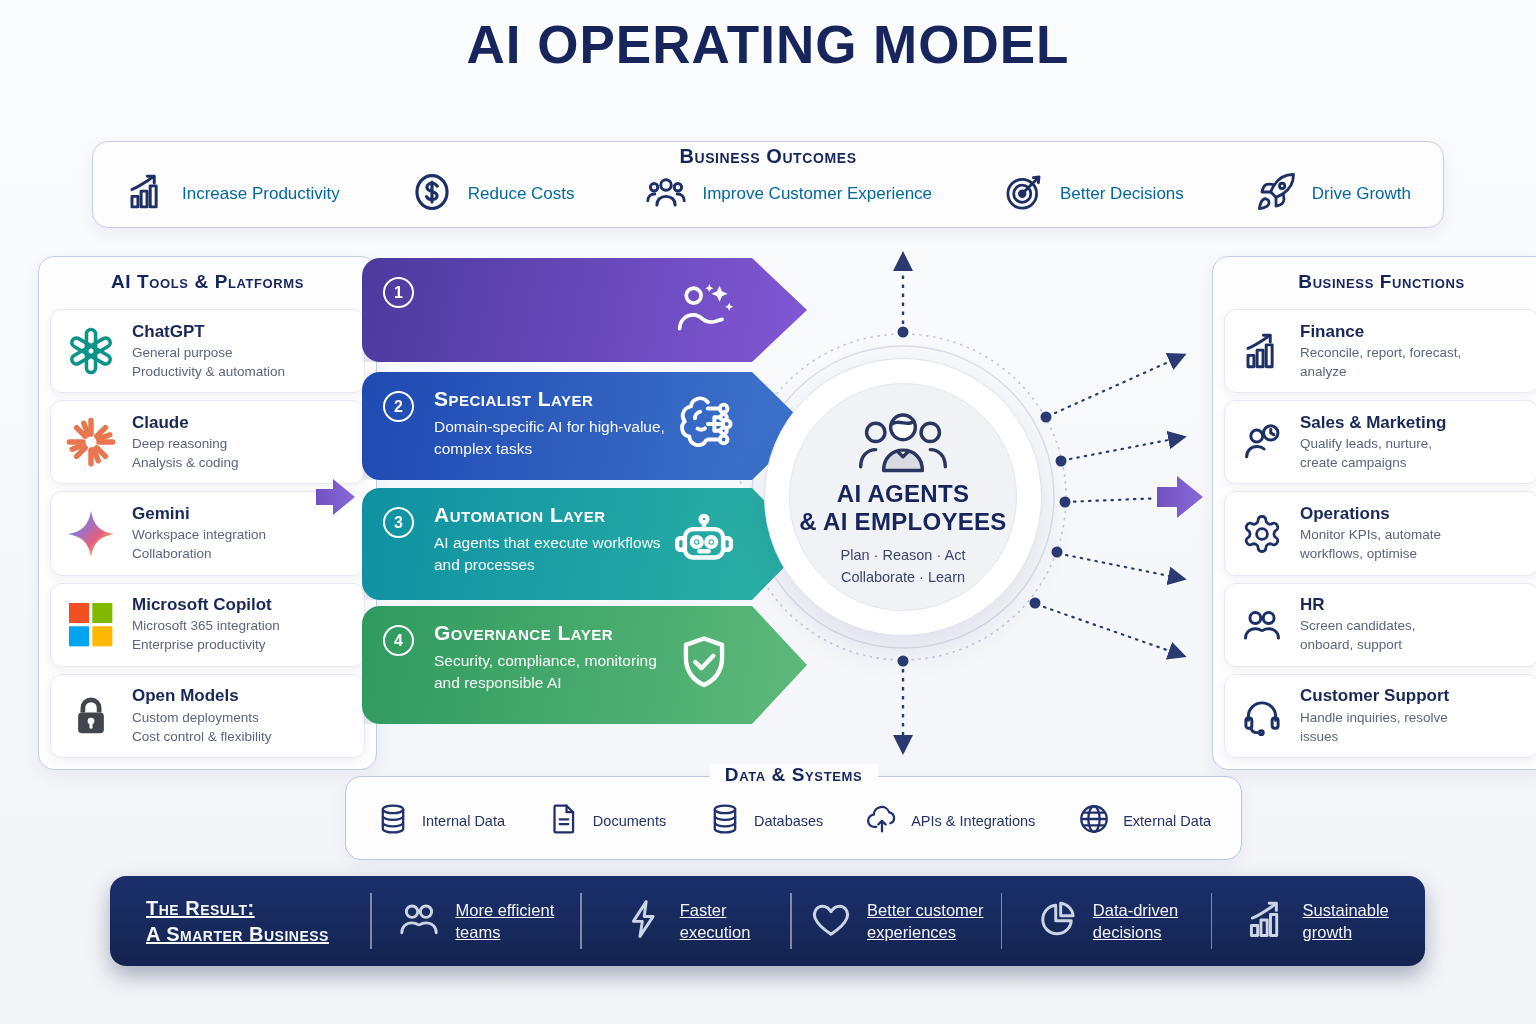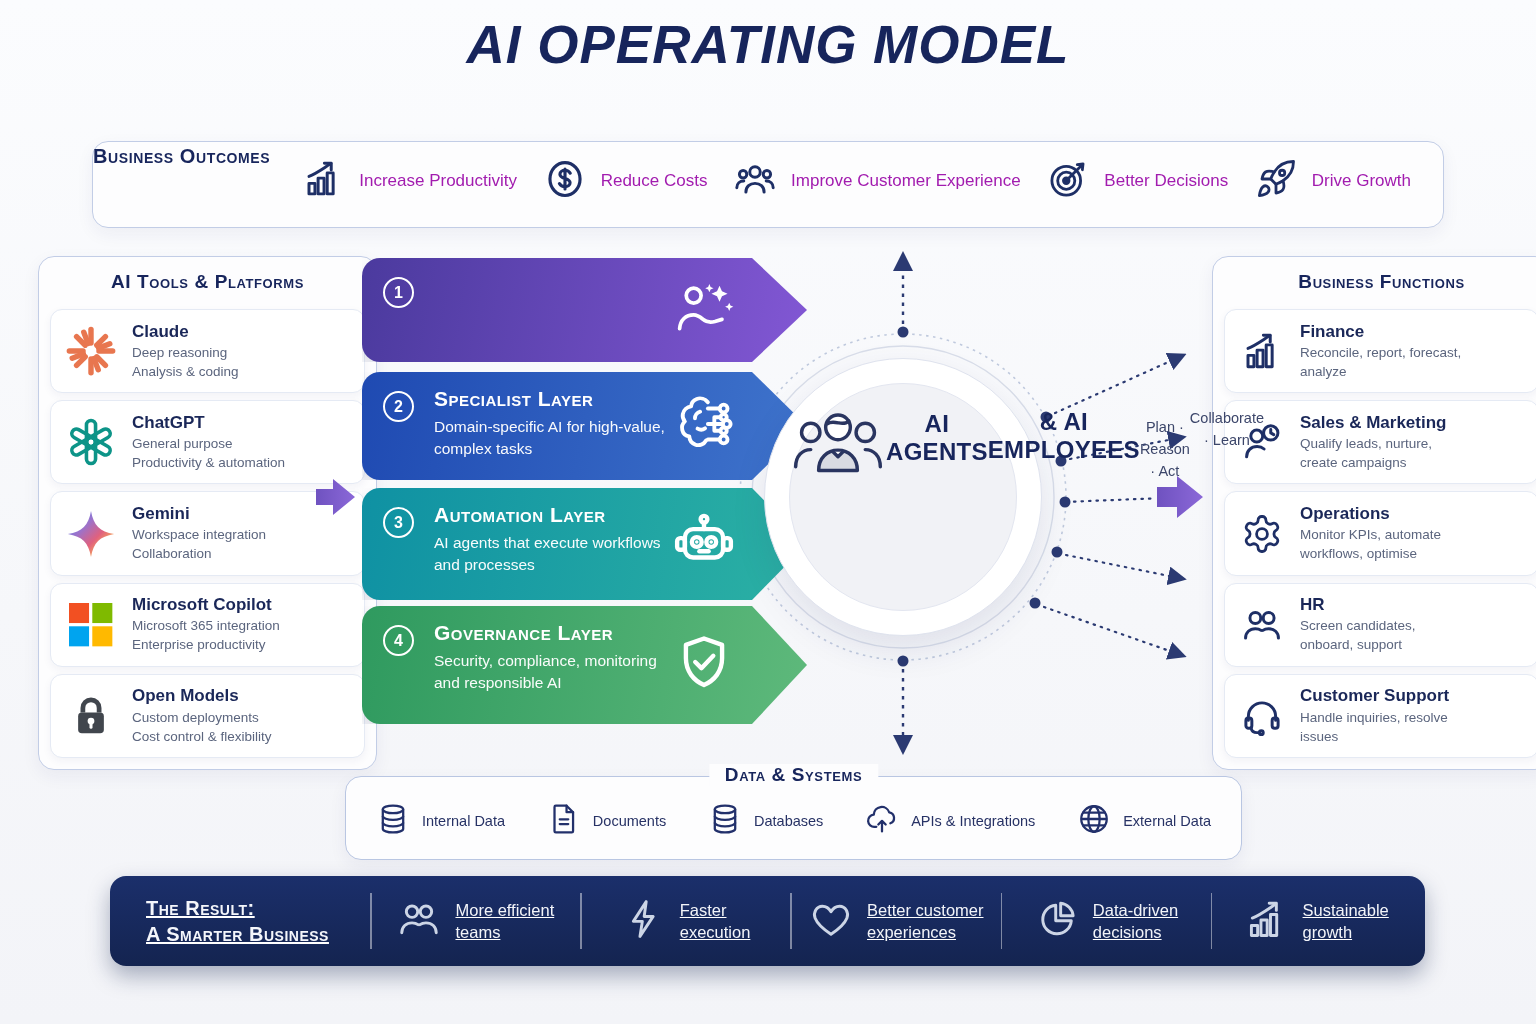--- a/index.html
+++ b/index.html
@@ -4,34 +4,34 @@
 <style>
   html,body{margin:0;padding:0;background:#eef0f4;}
   *{box-sizing:border-box;}
   .canvas{
     position:relative;width:1536px;height:1024px;overflow:hidden;
     background:linear-gradient(180deg,#fbfcfe 0%,#f6f7fa 60%,#f3f4f8 100%);
     font-family:"Liberation Sans", sans-serif;color:#1c2a5e;
   }
   
   .main-title{position:absolute;top:14px;left:0;width:100%;text-align:center;
-    font-size:53px;font-weight:800;letter-spacing:1px;color:#17255c;font-style:italic;}
+    font-size:53px;font-weight:800;letter-spacing:1px;color:#17255c;}
   .main-subtitle{position:absolute;top:85px;left:0;width:100%;text-align:center;
     font-size:23px;font-weight:700;letter-spacing:3.5px;color:#1c2a5e;}
   
   .panel{position:absolute;background:#fdfdfe;border:1.6px solid #c2cde6;border-radius:16px;
     box-shadow:0 6px 18px rgba(30,42,94,.06);}
   .sc{font-variant:small-caps;font-weight:700;letter-spacing:.6px;color:#17255c;}
   
-  .outcomes{left:92px;top:141px;width:1352px;height:87px;display:flex;}
+  .outcomes{left:92px;top:141px;width:1352px;height:87px;display:flex;flex-direction:column;}
   .outcomes-title{text-align:center;font-size:20px;margin-top:3px;}
   .outcomes-row{flex:1;display:flex;align-items:center;justify-content:space-between;padding:0 32px 8px 32px;}
   .oc-item{display:flex;align-items:center;gap:15px;}
   .oc-item svg{width:42px;height:42px;color:#1e2f66;}
-  .oc-label{font-size:17px;color:#a21caf;}
+  .oc-label{font-size:17px;color:#0369a1;}
   
   .sidebar{width:339px;height:514px;top:256px;display:flex;flex-direction:column;padding:10px 11px 11px 11px;}
   .sidebar.left{left:38px;}
   .sidebar.right{left:1212px;}
   .sidebar-title{text-align:center;font-size:19px;margin:4px 0 9px 0;}
   .card{flex:1;background:#fff;border:1.4px solid #e5eaf4;border-radius:12px;
     box-shadow:0 3px 8px rgba(30,42,94,.05);display:flex;align-items:center;gap:15px;
     padding:8px 10px 8px 14px;margin-top:7px;}
   .card:first-of-type{margin-top:0;}
   .card .logo{width:52px;min-width:52px;height:52px;display:flex;align-items:center;justify-content:center;}
@@ -51,22 +51,22 @@
   .layer-icon{position:absolute;right:72px;top:50%;transform:translateY(-50%);color:#fff;}
   .layer-icon svg{width:62px;height:62px;}
   .grad1{background:linear-gradient(100deg,#4b3a9e 0%,#8257d4 100%);}
   .grad2{background:linear-gradient(100deg,#1f4ab2 0%,#3f74cc 100%);}
   .grad3{background:linear-gradient(100deg,#0f91a3 0%,#2cb1a4 100%);}
   .grad4{background:linear-gradient(100deg,#2f9a5f 0%,#5eb97b 100%);}
   
   .hub-ring{position:absolute;left:764px;top:358px;width:278px;height:278px;border-radius:50%;
     background:#fff;border:1.5px solid #dfe3ee;box-shadow:0 14px 34px rgba(30,42,94,.10);z-index:3;}
   .hub-core{position:absolute;left:789px;top:383px;width:228px;height:228px;border-radius:50%;
-    background:#f1f2f6;border:1.4px solid #e3e6f0;z-index:4;display:flex;flex-direction:row;
-    text-align:center;padding-top:24px;}
+    background:#f1f2f6;border:1.4px solid #e3e6f0;z-index:4;display:flex;flex-direction:column;
+    align-items:center;text-align:center;padding-top:24px;}
   .hub-core svg{width:96px;height:66px;}
   .hub-t1{font-size:24px;font-weight:800;color:#17255c;margin-top:2px;letter-spacing:.3px;}
   .hub-t2{font-size:24px;font-weight:800;color:#17255c;letter-spacing:.3px;}
   .hub-l{font-size:14.5px;color:#3c466a;margin-top:9px;line-height:1.5;}
   .hub-l2{font-size:14.5px;color:#3c466a;line-height:1.5;}
   
   .databox{left:345px;top:776px;width:897px;height:84px;border-color:#b9c6e2;}
   .databox-title{position:absolute;top:-13px;left:50%;transform:translateX(-50%);
     background:#fdfdfe;padding:0 16px;font-size:19px;white-space:nowrap;}
   .data-row{display:flex;align-items:center;justify-content:space-between;height:100%;padding:6px 30px 0 30px;}
@@ -192,43 +192,20 @@
             <circle cx="15.5" cy="8.5" r="1.5"></circle>
           </svg>
         </span>
         <span class="oc-label">Drive Growth</span>
       </div>
     </div>
   </div>
 
   <div class="panel sidebar left">
     <div class="sidebar-title sc">AI Tools &amp; Platforms</div>
-
-    <div class="card">
-      <span class="logo">
-        <svg viewBox="-36 -36 72 72" stroke="#e8764f" stroke-width="7.5" stroke-linecap="round">
-          <line x1="0" y1="-11" x2="0" y2="-30"></line>
-            <line x1="0" y1="11" x2="0" y2="30"></line>
-          <line x1="-11" y1="0" x2="-30" y2="0"></line>
-            <line x1="11" y1="0" x2="30" y2="0"></line>
-          <line x1="-8" y1="-8" x2="-20" y2="-20"></line>
-            <line x1="8" y1="8" x2="20" y2="20"></line>
-          <line x1="-8" y1="8" x2="-20" y2="20"></line>
-            <line x1="8" y1="-8" x2="20" y2="-20"></line>
-          <line x1="-4" y1="-10.5" x2="-10" y2="-26"></line>
-            <line x1="4" y1="10.5" x2="10" y2="26"></line>
-          <line x1="-10.5" y1="4" x2="-26" y2="10"></line>
-            <line x1="10.5" y1="-4" x2="26" y2="-10"></line>
-        </svg>
-      </span>
-      <div>
-        <div class="card-name">Claude</div>
-        <div class="card-desc"><span>Deep reasoning</span><br><span>Analysis &amp; coding</span></div>
-      </div>
-    </div>
 
     <div class="card">
       <span class="logo">
         <svg viewBox="-40 -40 80 80" fill="none" stroke="#0d9488" stroke-width="5.5" stroke-linejoin="round">
           <g>
               <rect x="-7" y="-33" width="14" height="40" rx="7"></rect>
             </g>
           <g transform="rotate(60)">
               <rect x="-7" y="-33" width="14" height="40" rx="7"></rect>
             </g>
@@ -247,20 +224,43 @@
         </svg>
       </span>
       <div>
         <div class="card-name">ChatGPT</div>
         <div class="card-desc"><span>General purpose</span><br><span>Productivity &amp; automation</span></div>
       </div>
     </div>
 
     <div class="card">
       <span class="logo">
+        <svg viewBox="-36 -36 72 72" stroke="#e8764f" stroke-width="7.5" stroke-linecap="round">
+          <line x1="0" y1="-11" x2="0" y2="-30"></line>
+            <line x1="0" y1="11" x2="0" y2="30"></line>
+          <line x1="-11" y1="0" x2="-30" y2="0"></line>
+            <line x1="11" y1="0" x2="30" y2="0"></line>
+          <line x1="-8" y1="-8" x2="-20" y2="-20"></line>
+            <line x1="8" y1="8" x2="20" y2="20"></line>
+          <line x1="-8" y1="8" x2="-20" y2="20"></line>
+            <line x1="8" y1="-8" x2="20" y2="-20"></line>
+          <line x1="-4" y1="-10.5" x2="-10" y2="-26"></line>
+            <line x1="4" y1="10.5" x2="10" y2="26"></line>
+          <line x1="-10.5" y1="4" x2="-26" y2="10"></line>
+            <line x1="10.5" y1="-4" x2="26" y2="-10"></line>
+        </svg>
+      </span>
+      <div>
+        <div class="card-name">Claude</div>
+        <div class="card-desc"><span>Deep reasoning</span><br><span>Analysis &amp; coding</span></div>
+      </div>
+    </div>
+
+    <div class="card">
+      <span class="logo">
         <svg viewBox="-36 -36 72 72">
           <defs>
             <linearGradient id="gemGrad" x1="0" y1="0" x2="1" y2="1">
               <stop offset="0" stop-color="#4e8df7"></stop>
                 <stop offset=".35" stop-color="#9b72cb"></stop>
               <stop offset=".6" stop-color="#e0617e"></stop>
                 <stop offset=".78" stop-color="#f6a65b"></stop>
               <stop offset="1" stop-color="#5bb974"></stop>
             </linearGradient>
           </defs>

